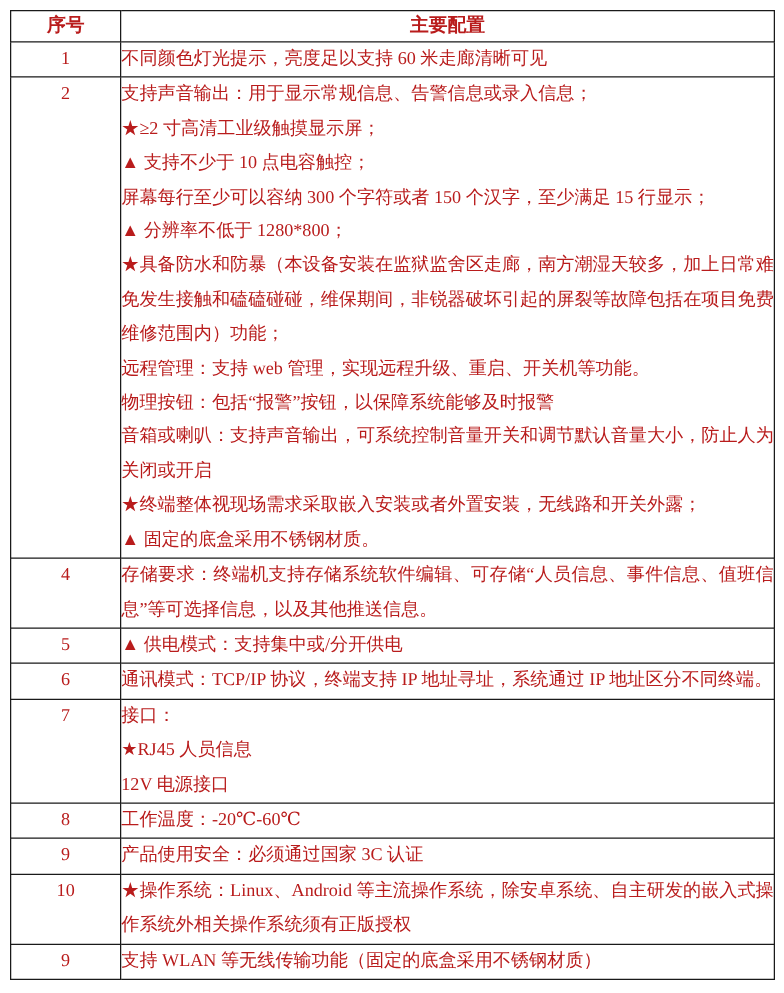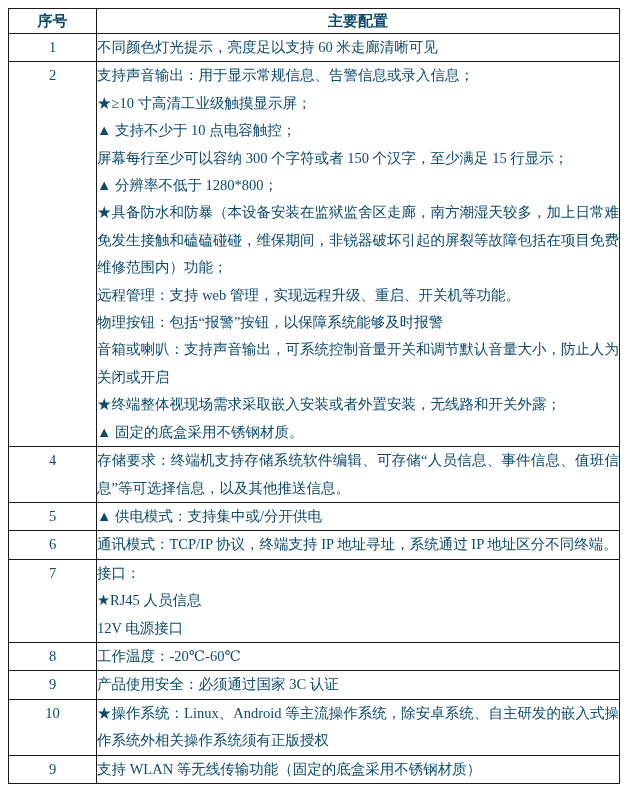--- a/index.html
+++ b/index.html
@@ -9,21 +9,21 @@
     width: 627px;
     height: 794px;
     overflow: hidden;
   }
   .page {
     position: relative;
     width: 627px;
     height: 794px;
     background: #ffffff;
     font-family: "Liberation Serif", "DejaVu Serif", serif;
-    color: #0c4a6e;
+    color: #b91c1c;
   }
   table.spec-table {
     position: absolute;
     left: 8px;
     top: 8px;
     width: 612px;
     border-collapse: collapse;
     table-layout: fixed;
   }
   table.spec-table th,
@@ -74,21 +74,21 @@
     <tr>
           <td class="num-cell">1</td>
           <td class="cfg-cell">
             <p>不同颜色灯光提示，亮度足以支持 60 米走廊清晰可见</p>
           </td>
         </tr>
         <tr>
           <td class="num-cell">2</td>
           <td class="cfg-cell">
             <p>支持声音输出：用于显示常规信息、告警信息或录入信息；</p>
-            <p>★≥10 寸高清工业级触摸显示屏；</p>
+            <p>★≥2 寸高清工业级触摸显示屏；</p>
             <p>▲ 支持不少于 10 点电容触控；</p>
             <p>屏幕每行至少可以容纳 300 个字符或者 150 个汉字，至少满足 15 行显示；</p>
             <p>▲ 分辨率不低于 1280*800；</p>
             <p>★具备防水和防暴（本设备安装在监狱监舍区走廊，南方潮湿天较多，加上日常难免发生接触和磕磕碰碰，维保期间，非锐器破坏引起的屏裂等故障包括在项目免费维修范围内）功能；</p>
             <p>远程管理：支持 web 管理，实现远程升级、重启、开关机等功能。</p>
             <p>物理按钮：包括“报警”按钮，以保障系统能够及时报警</p>
             <p>音箱或喇叭：支持声音输出，可系统控制音量开关和调节默认音量大小，防止人为关闭或开启</p>
             <p>★终端整体视现场需求采取嵌入安装或者外置安装，无线路和开关外露；</p>
             <p>▲ 固定的底盒采用不锈钢材质。</p>
           </td>

